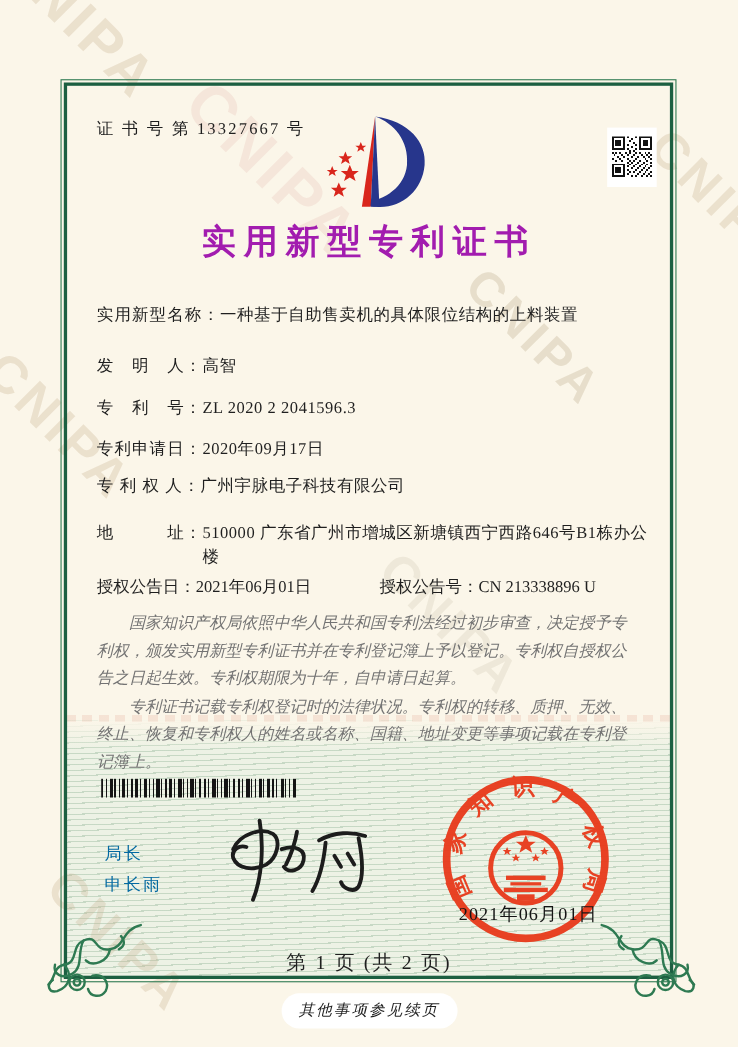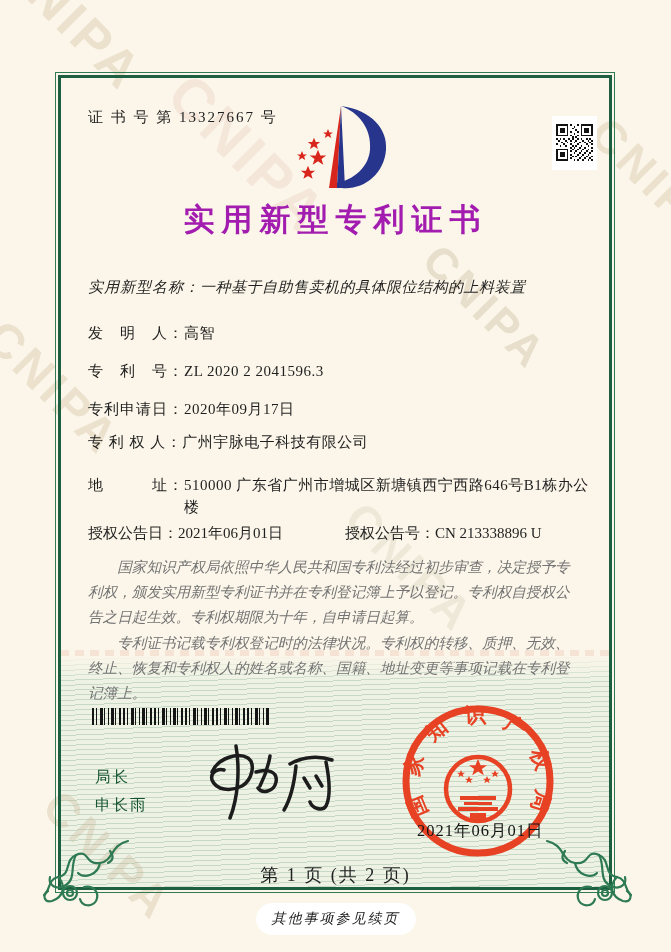--- a/index.html
+++ b/index.html
@@ -45,39 +45,39 @@
            background:#ffffff; }
   .qr-box svg{ position:absolute; left:4px; top:8px; }
 
   .title{ position:absolute; left:0; top:199px; width:100%; text-align:center;
           font-size:31px; font-weight:bold; letter-spacing:7px; color:#a21caf; }
 
   .field{ position:absolute; left:88px; width:500px; display:flex;
           font-size:15px; line-height:22px; }
   .field .lbl{ flex:0 0 auto; letter-spacing:1px; white-space:pre; }
   .field .val{ flex:1 1 auto; letter-spacing:.5px; }
-  .f-name{ top:276px;font-style:italic; } .f-inventor{ top:322px; } .f-patno{ top:360px; }
+  .f-name{ top:276px; } .f-inventor{ top:322px; } .f-patno{ top:360px; }
   .f-appdate{ top:398px; } .f-patentee{ top:431px; } .f-address{ top:474px; width:505px;}
   .f-grant{ position:absolute; left:88px; top:524px; font-size:15px; }
   .f-grant .pair2{ margin-left:62px; }
 
   .paras{ position:absolute; left:88px; top:555px; width:496px;
           font-size:14.6px; line-height:25.2px; font-style:italic; color:#737373; }
   .paras p{ text-indent:2em; }
 
   .barcode{ position:absolute; left:92px; top:708px; width:178px; height:17px;
      background:repeating-linear-gradient(90deg,
        #141414 0 2px, transparent 2px 4px, #141414 4px 5px, transparent 5px 8px,
        #141414 8px 11px, transparent 11px 12px, #141414 12px 13px, transparent 13px 16px,
        #141414 16px 17px, transparent 17px 19px, #141414 19px 22px, transparent 22px 23px,
        #141414 23px 24px, transparent 24px 27px, #141414 27px 29px, transparent 29px 31px); }
 
   .signer{ position:absolute; left:95px; top:763px;
            font-family:"Liberation Sans","DejaVu Sans",sans-serif;
-           font-size:15.5px; letter-spacing:2px; line-height:28px; color:#14532d; }
+           font-size:15.5px; letter-spacing:2px; line-height:28px; color:#0369a1; }
   .signature{ position:absolute; left:198px; top:742px; }
 
   .seal{ position:absolute; left:398px; top:701px; opacity:.95; }
   .seal-date{ position:absolute; left:417px; top:820px; font-size:16.5px;
               letter-spacing:1px; color:#141414; z-index:4; }
 
   .page-num{ position:absolute; left:0; top:863px; width:100%; text-align:center;
              font-size:18px; letter-spacing:2px; }
 
   .corner-orn{ position:absolute; top:835px; z-index:4; }

